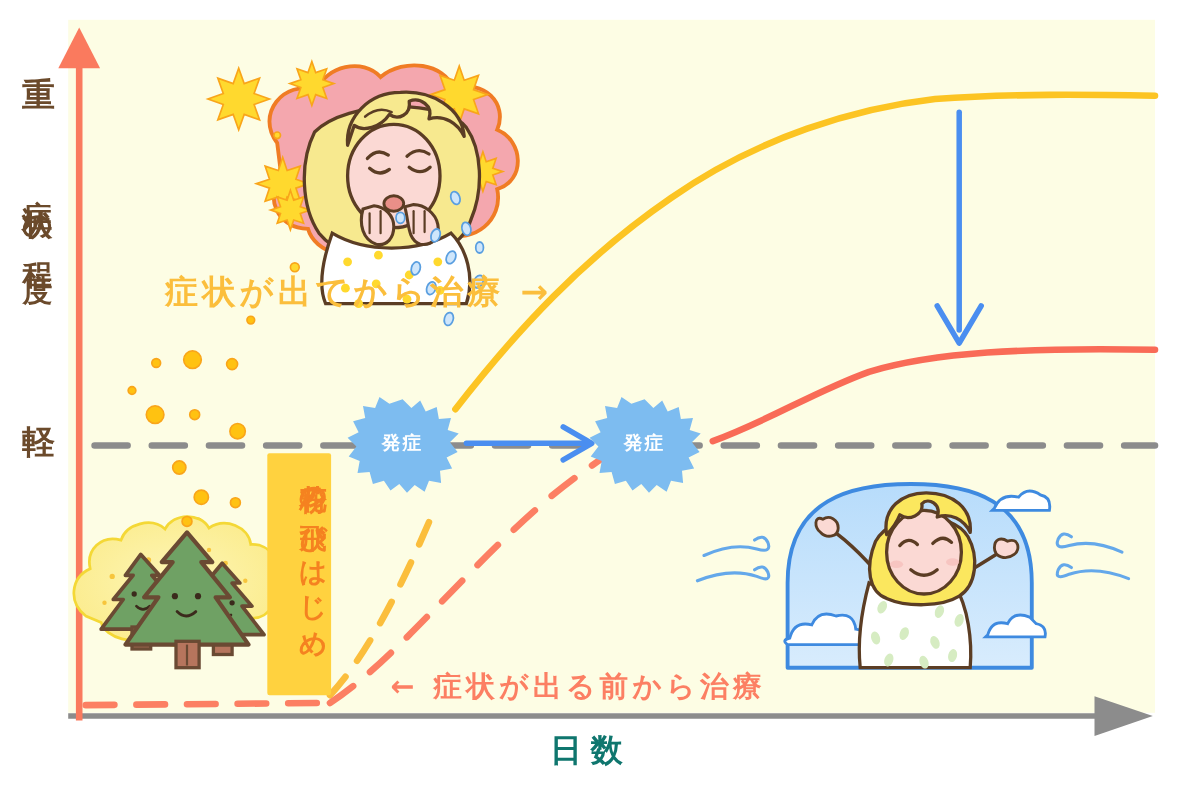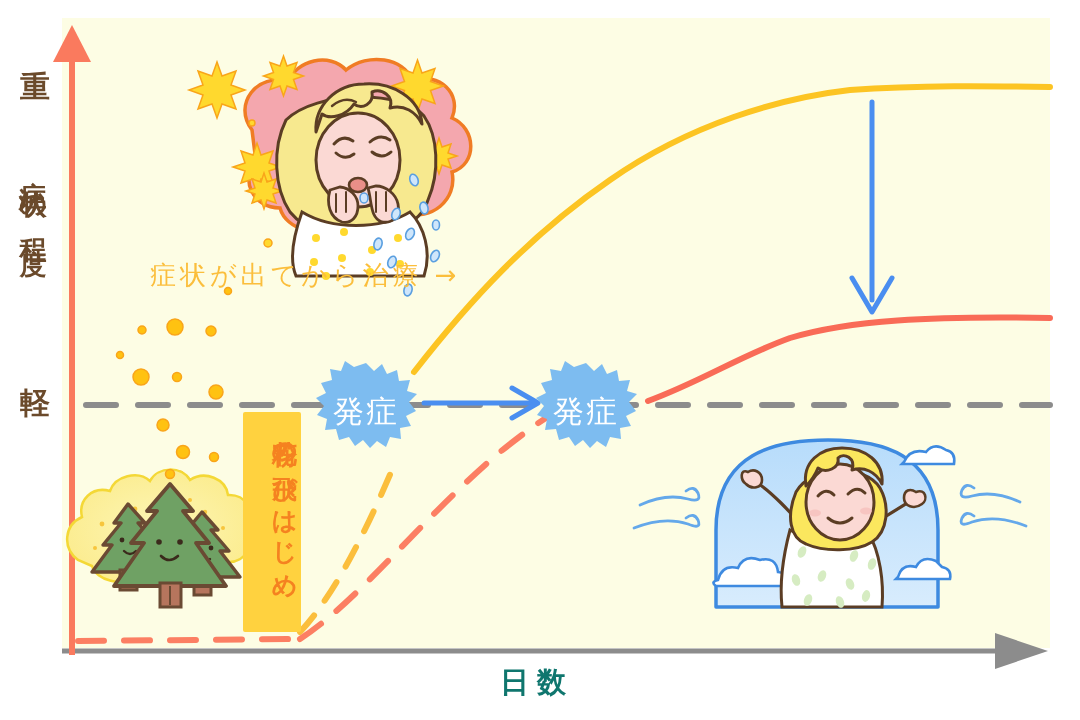--- a/index.html
+++ b/index.html
@@ -15,39 +15,39 @@
   
   .ylab{color:#6b4a2b;font-weight:700;}
   .ylab-top{left:20px;top:72px;font-size:30px;}
   .ylab-mid{left:20px;top:160px;font-size:27px;writing-mode:vertical-rl;
             letter-spacing:9px;}
   .ylab-bot{left:20px;top:388px;font-size:30px;}
   .xlab{left:500px;top:668px;font-size:29px;color:#0f766e;font-weight:700;
         letter-spacing:8px;}
 
   
-  .ann-yellow{left:150px;top:262px;font-size:26px;color:#fbbe3c;
-              font-weight:400;letter-spacing:4px;}
+  .ann-yellow{left:150px;top:251px;font-size:30px;color:#fbbe3c;
+              font-weight:700;letter-spacing:4px;}
   .ann-red{left:355px;top:612px;font-size:26px;color:#fc7f63;
            font-weight:700;letter-spacing:4px;}
   .ann-title{left:775px;top:334px;font-size:40px;color:#f95d2e;
              font-weight:700;letter-spacing:3px;
              text-shadow:1px 0 0 #f95d2e,-1px 0 0 #f95d2e;}
 
   
   #banner{left:243px;top:412px;width:58px;height:220px;background:#ffd23f;
           border-radius:2px;}
   #banner .bt{position:absolute;left:0;top:8px;width:58px;
               writing-mode:vertical-rl;font-size:25px;color:#f58220;
               font-weight:700;letter-spacing:3px;text-align:center;}
 
   
   .burst{width:104px;height:88px;}
   .burst .lbl{position:absolute;left:0;top:30px;width:104px;text-align:center;
-              font-size:31px;color:#ffffff;font-weight:400;letter-spacing:2px;}
+              font-size:17px;color:#ffffff;font-weight:700;letter-spacing:2px;}
   #burst1{left:314px;top:361px;}
   #burst2{left:534px;top:361px;}
 </style>
 </head>
 <body>
 
 <div id="stage">
 
   <div id="plotbg"></div>
 
@@ -348,14 +348,15 @@
   <div class="abs" id="banner">
     <span class="bt">花粉の飛びはじめ</span>
   </div>
 
   <div class="txt ylab ylab-top">重</div>
   <div class="txt ylab ylab-mid">症状の程度</div>
   <div class="txt ylab ylab-bot">軽</div>
   <div class="txt xlab">日数</div>
 
   <div class="txt ann-yellow">症状が出てから治療 →</div>
+  <div class="txt ann-red">← 症状が出る前から治療</div>
 
 </div>
 
 </body></html>

